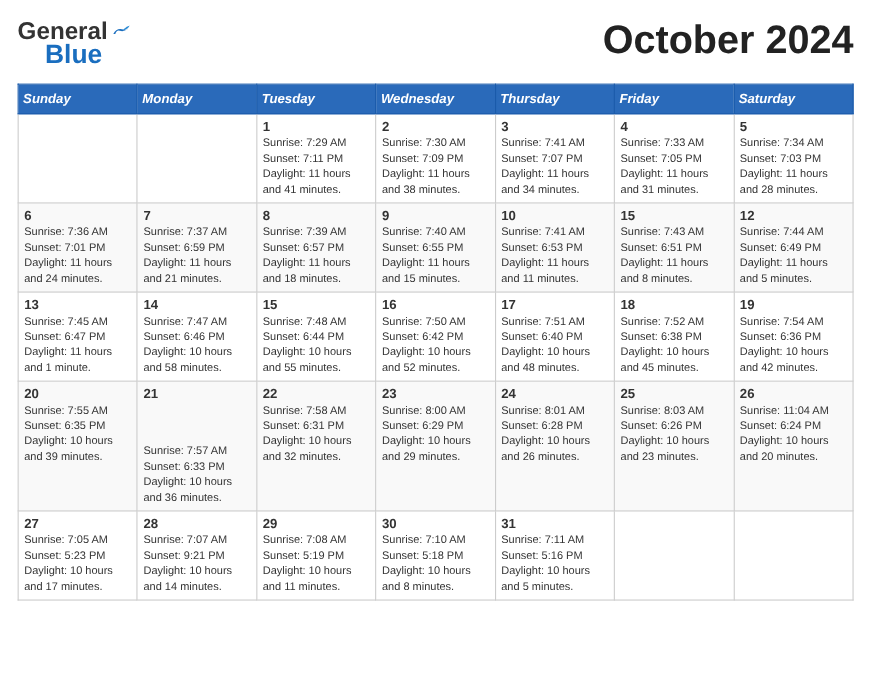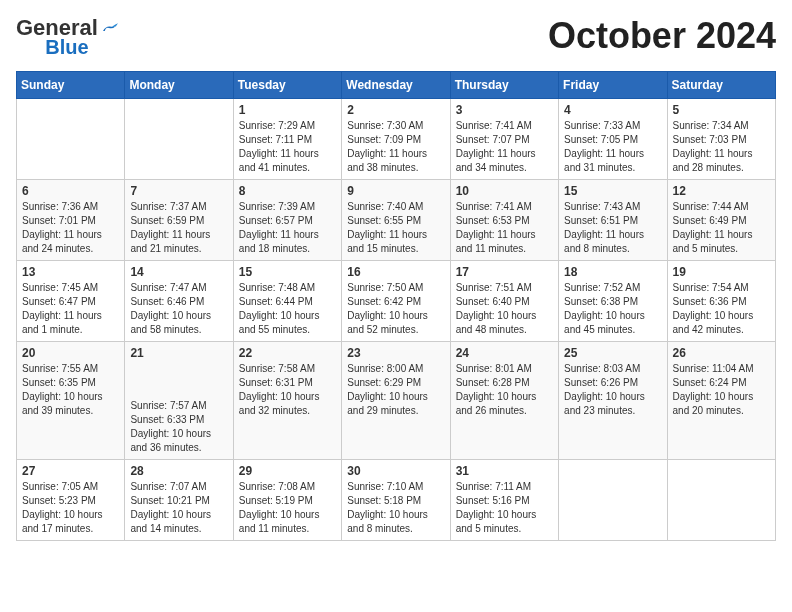--- a/index.html
+++ b/index.html
@@ -55,20 +55,21 @@
       border: 1px solid #ccc;
     }
     .calendar th {
       background: #2a6aba;
       color: #fff;
       font-size: 12px;
       font-weight: bold;
       padding: 6px 4px;
       text-align: left;
       border: 1px solid #1a5aaa;
+      font-style: italic;
     }
     .calendar td {
       vertical-align: top;
       padding: 4px 5px;
       border: 1px solid #ccc;
       font-size: 10px;
       color: #333;
       width: calc(100% / 7);
       min-height: 80px;
       background: #fff;
@@ -96,21 +97,21 @@
 
 <div class="header-area">
   <div class="logo">
     <div class="logo-text">
       <span class="logo-general">General</span>
       <svg class="logo-icon" viewBox="0 0 30 20" xmlns="http://www.w3.org/2000/svg">
         <path d="M5 15 Q10 5 20 8 Q25 10 28 6 Q22 12 15 10 Q10 8 8 15 Z" fill="#1a6ebf"></path>
         <path d="M20 8 Q26 3 30 2 Q28 7 22 9 Z" fill="#2a8ad4"></path>
       </svg>
     </div>
-    <div style="font-size:20px;font-weight:bold;color:#1a6ebf;margin-top:-4px;">Blue</div>
+    <div style="font-size:24px;font-weight:bold;color:#1a6ebf;margin-top:-4px;">Blue</div>
   </div>
   <div class="title-area">
     <div class="month-title">October 2024</div>
   </div>
 </div>
 
 <table class="calendar">
   <thead>
     <tr>
     <th>Sunday</th>
@@ -319,21 +320,21 @@
         <td>
           <span class="day-number">27</span>
           <div class="day-info" style="white-space: pre-line;">Sunrise: 7:05 AM
 Sunset: 5:23 PM
 Daylight: 10 hours
 and 17 minutes.</div>
         </td>
         <td>
           <span class="day-number">28</span>
           <div class="day-info" style="white-space: pre-line;">Sunrise: 7:07 AM
-Sunset: 10:21 PM
+Sunset: 9:21 PM
 Daylight: 10 hours
 and 14 minutes.</div>
         </td>
         <td>
           <span class="day-number">29</span>
           <div class="day-info" style="white-space: pre-line;">Sunrise: 7:08 AM
 Sunset: 5:19 PM
 Daylight: 10 hours
 and 11 minutes.</div>
         </td>

